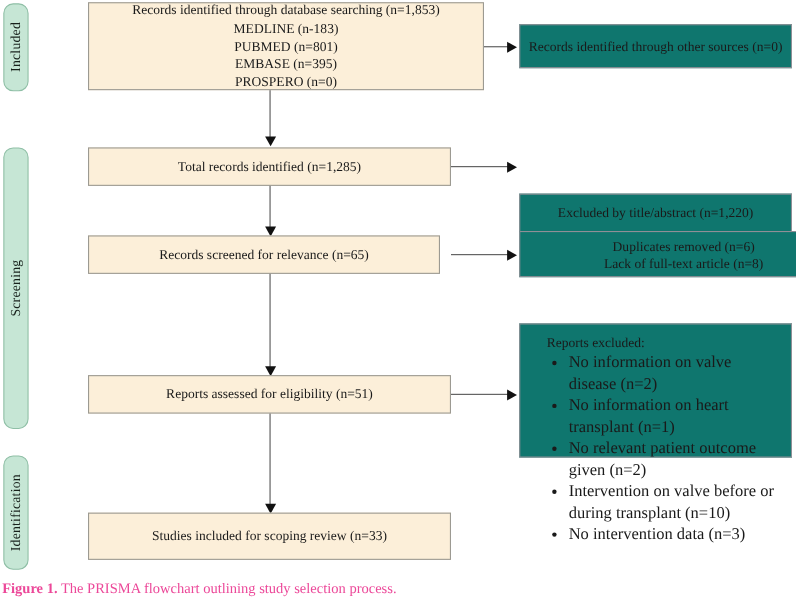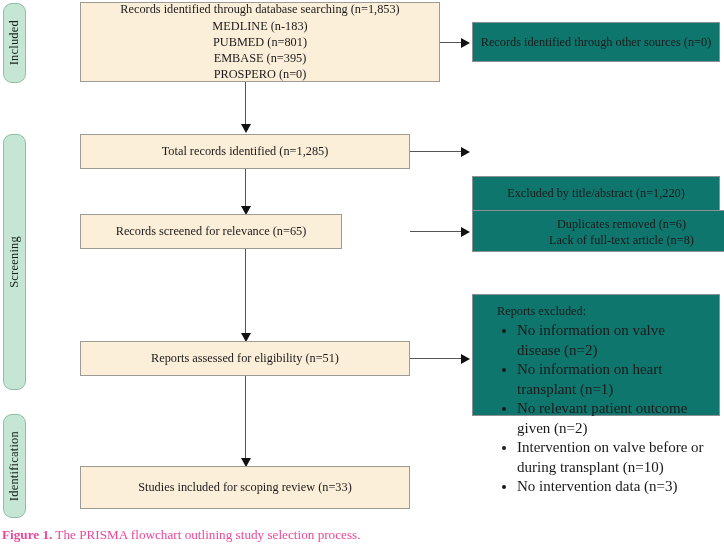--- a/index.html
+++ b/index.html
@@ -179,21 +179,21 @@
 
   <div class="node side" style="left:472px; top:134px; width:248px; height:35px;margin-top:42px;">
     <span class="node-text">
       <span class="line">Excluded by title/abstract (n=1,220)</span>
     </span>
   </div>
 
   <div class="vline" style="left:245px; top:169px; height:41px;"></div>
   <div class="arrow-down" style="left:241px; top:206px;"></div>
 
-  <div class="node primary" style="left:80px; top:214px; width:262px; height:35px;">
+  <div class="node primary" style="left:80px; top:214px; width:320px; height:35px;">
     <span class="node-text">
       <span class="line">Records screened for relevance (n=65)</span>
     </span>
   </div>
 
   <div class="hline" style="left:410px; top:231px; width:52px;"></div>
   <div class="arrow-right" style="left:461px; top:227px;"></div>
 
   <div class="node side" style="left:472px; top:210px; width:299px; height:42px;align-items:flex-end;">
     <span class="node-text">

